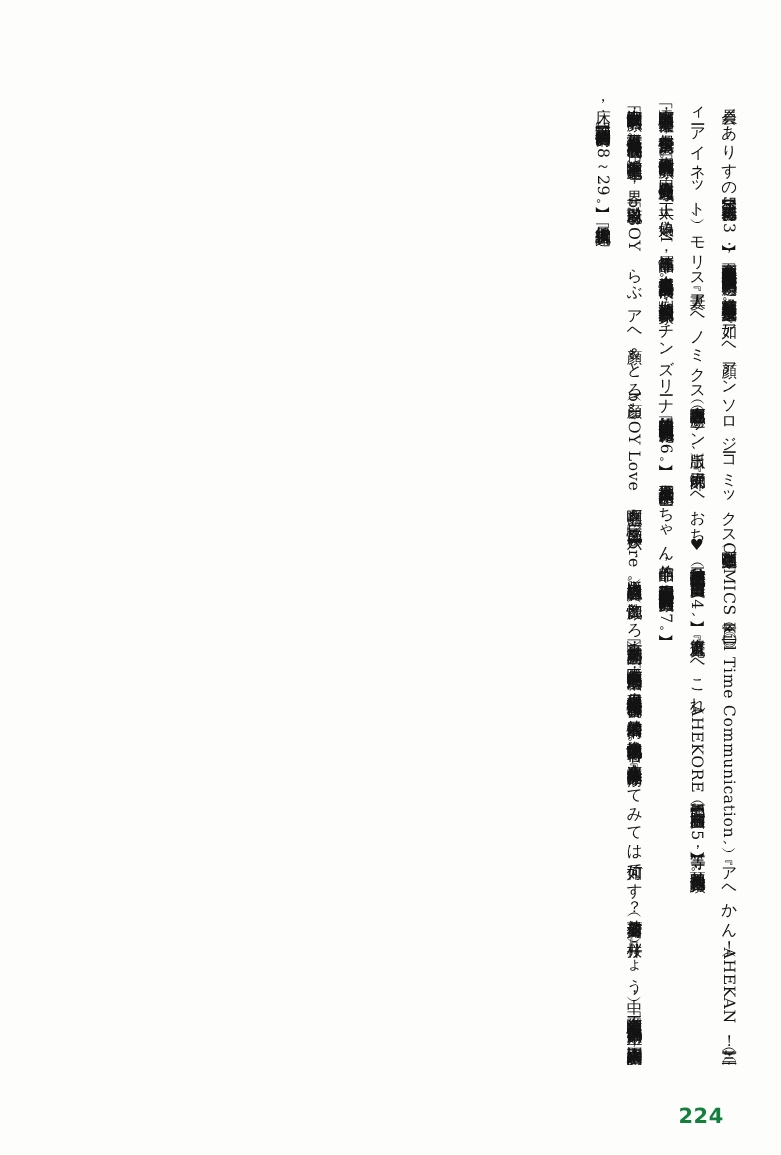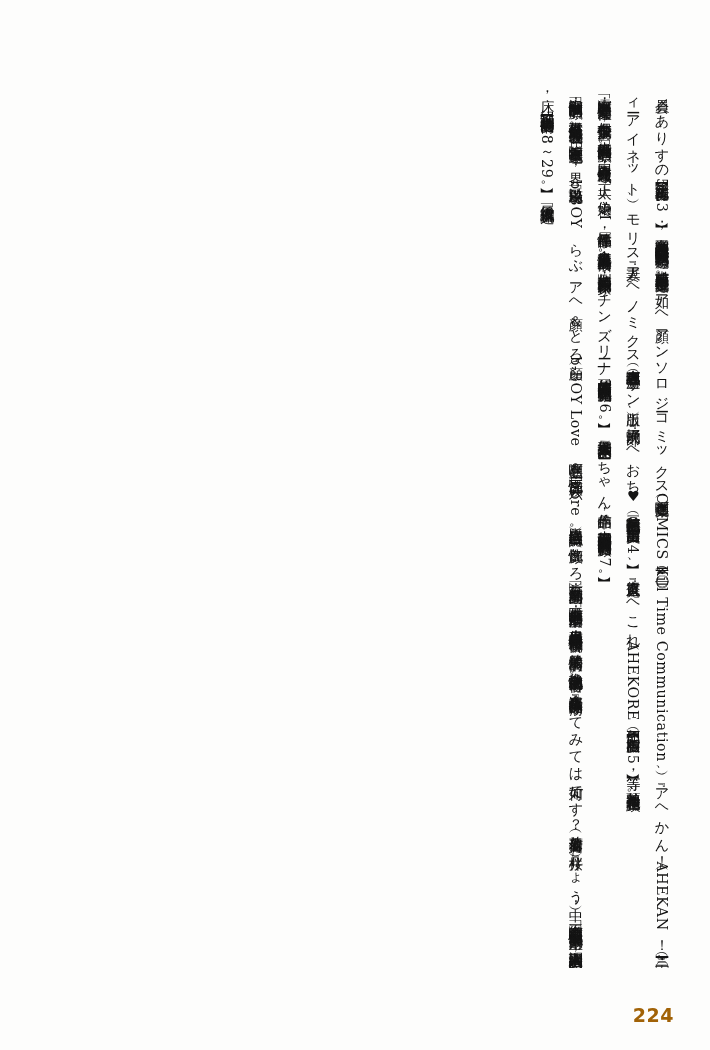--- a/index.html
+++ b/index.html
@@ -37,27 +37,27 @@
     letter-spacing: 0.6px;
     text-align: justify;
     color: #141414;
     overflow: hidden;
   }
   #body-text p {
     margin: 0;
   }
   #page-number {
     position: absolute;
-    right: 36px;
+    right: 52px;
     bottom: 24px;
     font-family: "DejaVu Sans", "Liberation Sans", sans-serif;
     font-weight: bold;
     font-size: 19px;
     letter-spacing: 0.5px;
-    color: #a16207;
+    color: #15803d;
   }
 </style>
 </head>
 <body>
 
 <div id="page">
 
   <div id="body-text">
     <p>員会／ありすの宝箱）正式發行【圖5-23】；商業圈也陸續發行包含「啊嘿顏」或以「啊嘿」為標題、當成賣點的單行本或漫畫選集。如『アヘ顏アンソロジーコミックス（啊嘿顏選集COMICS）』（二〇一〇・Kill Time Communication）、『アヘかん！（AHEKAN！）』（二〇一一・ティーアイネット）、モリス『人妻アヘノミクス（人妻啊嘿經濟學）』（二〇一三・サン出版）、蛹虎次郎『アヘおち♥三秒前（啊嘿化三秒前）』（二〇一三・富士美出版）【圖5-24】、復八磨直兎『アヘこれ（AHEKORE）』（二〇一四・三和出版）【圖5-25】等等，其勢頭如今也還在持續。</p>
     <p>露出「啊嘿顏」的通常是女性，但在某些少數情況下，也能看到男性的「啊嘿顏」。因為即使在男性向領域，正太、偽娘、M屬性等作品中，也愈來愈多男性被凌辱的橋段。例如「偽娘」領域的新銳作家，チンズリーナ的作品中的偽娘也有「啊嘿顏」化【圖5-26】。擅長御姊正太系作品的ぷーちゃん的作品中，也能看到正太被強制射精時苦悶的「啊嘿顏」【圖5-27】。</p>

